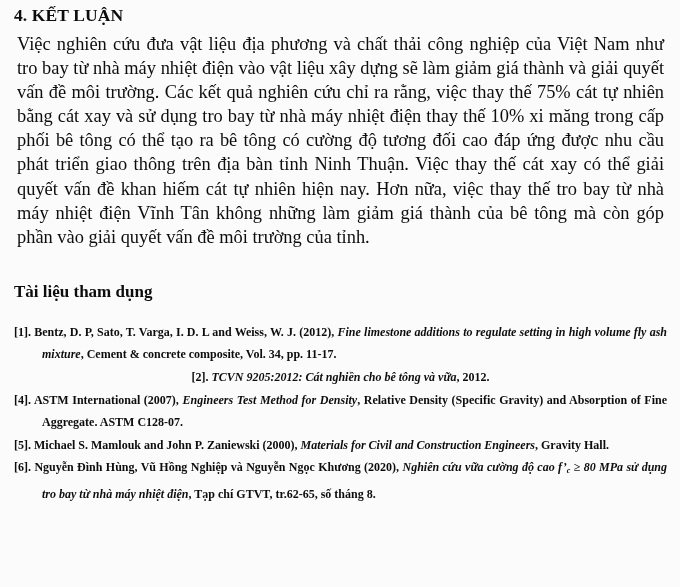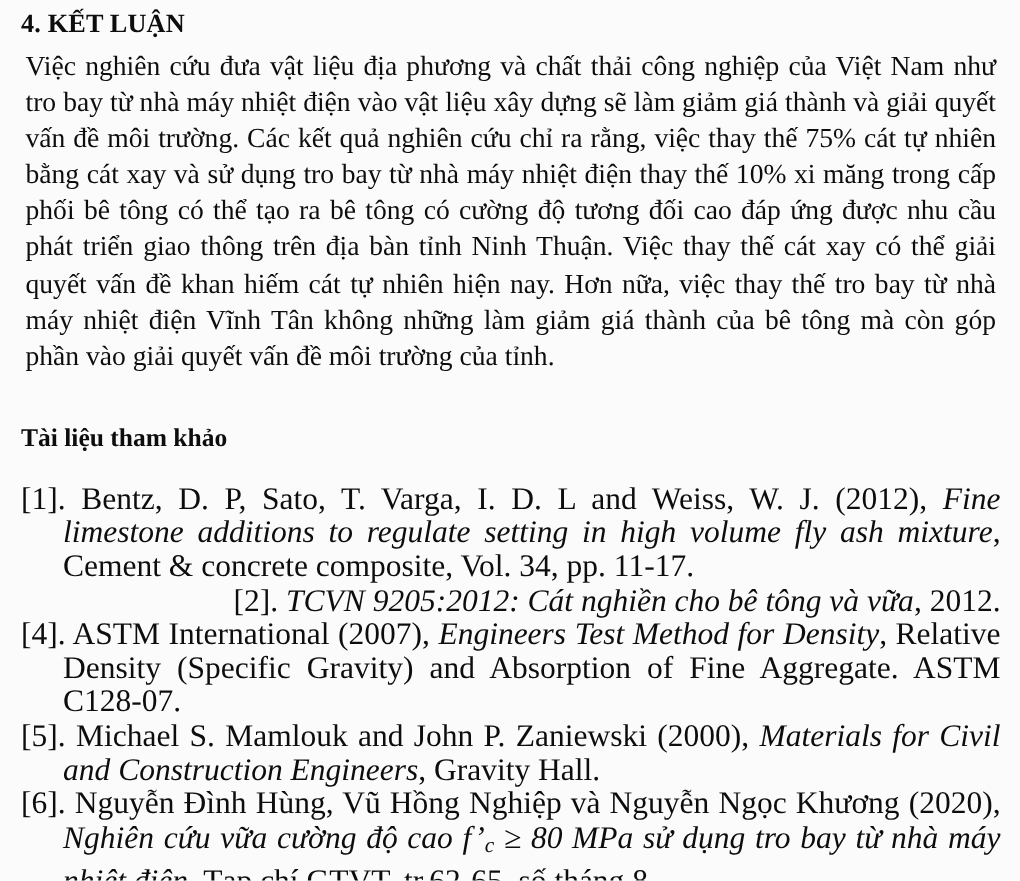--- a/index.html
+++ b/index.html
@@ -56,36 +56,37 @@
     hyphens: none;
   }
 
   
   .ref-list {
     margin: 0;
     padding: 0;
     list-style: none;
   }
   .ref-item {
-    font-size: 21px;
+    font-size: 12px;
     line-height: 22.6px;
     text-align: justify;
     text-justify: inter-word;
     padding-left: 28px;
     text-indent: -28px;
     margin: 0;
+    font-weight: bold;
   }
   .ref-item .marker {
     text-indent: 0;
   }
   .ref-item i, .ref-item .it {
     font-style: italic;
   }
   .nojust {
-    text-align: right;
+    text-align: center;
   }
 
   
   .gap-after-par { height: 27px; }
   .gap-after-refs-heading { height: 18px; }
 
   sub {
     font-size: 0.68em;
     vertical-align: -0.22em;
     font-style: italic;
@@ -96,21 +97,21 @@
 
 <div class="page">
   <div class="content">
 
     <h2 class="section-heading">4. KẾT LUẬN</h2>
 
     <p class="body-par">Việc nghiên cứu đưa vật liệu địa phương và chất thải công nghiệp của Việt Nam như tro bay từ nhà máy nhiệt điện vào vật liệu xây dựng sẽ làm giảm giá thành và giải quyết vấn đề môi trường. Các kết quả nghiên cứu chỉ ra rằng, việc thay thế 75% cát tự nhiên bằng cát xay và sử dụng tro bay từ nhà máy nhiệt điện thay thế 10% xi măng trong cấp phối bê tông có thể tạo ra bê tông có cường độ tương đối cao đáp ứng được nhu cầu phát triển giao thông trên địa bàn tỉnh Ninh Thuận. Việc thay thế cát xay có thể giải quyết vấn đề khan hiếm cát tự nhiên hiện nay. Hơn nữa, việc thay thế tro bay từ nhà máy nhiệt điện Vĩnh Tân không những làm giảm giá thành của bê tông mà còn góp phần vào giải quyết vấn đề môi trường của tỉnh.</p>
 
     <div class="gap-after-par"></div>
 
-    <h3 class="refs-heading">Tài liệu tham khảo</h3>
+    <h3 class="refs-heading">Tài liệu tham dụng</h3>
 
     <div class="gap-after-refs-heading"></div>
 
     <ul class="ref-list">
 
       <li class="ref-item">
         <span class="marker">[1].</span>
         <span>Bentz, D. P, Sato, T. Varga, I. D. L and Weiss, W. J. (2012),</span>
         <span class="it">Fine limestone additions to regulate setting in high volume fly ash mixture</span><span>, Cement &amp; concrete composite, Vol. 34, pp. 11-17.</span>
       </li>

